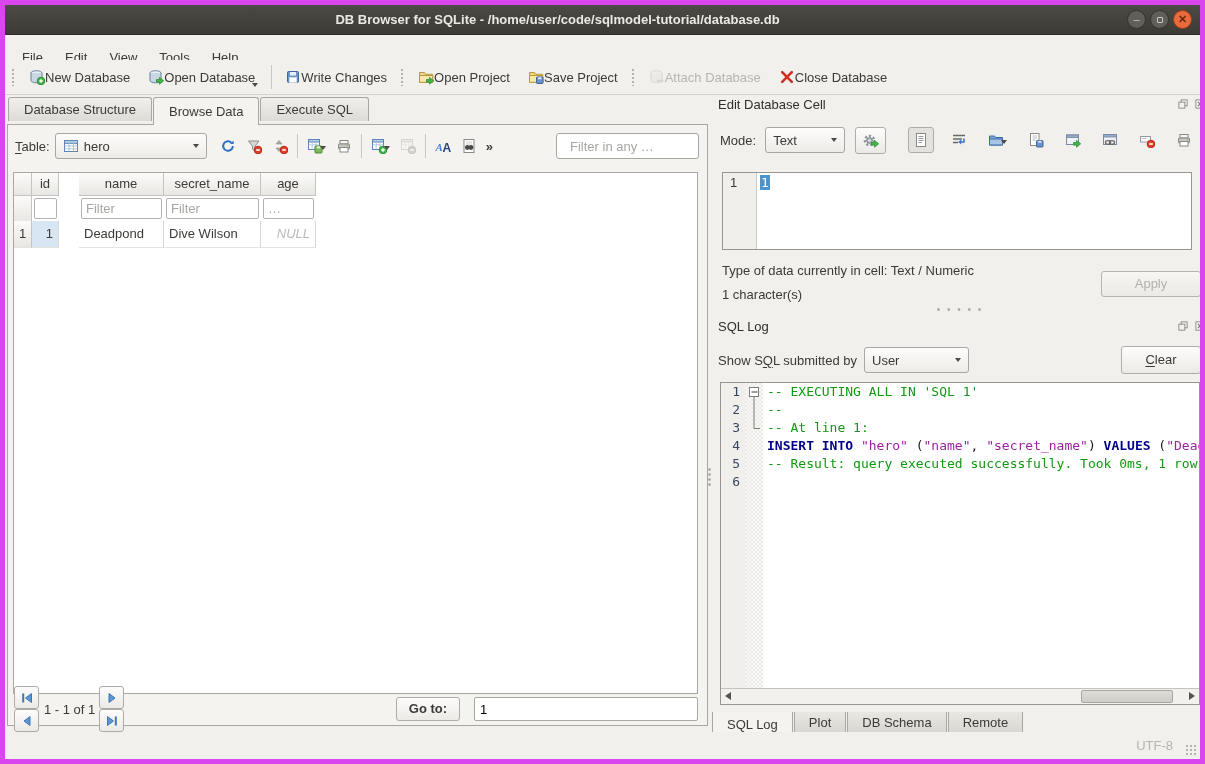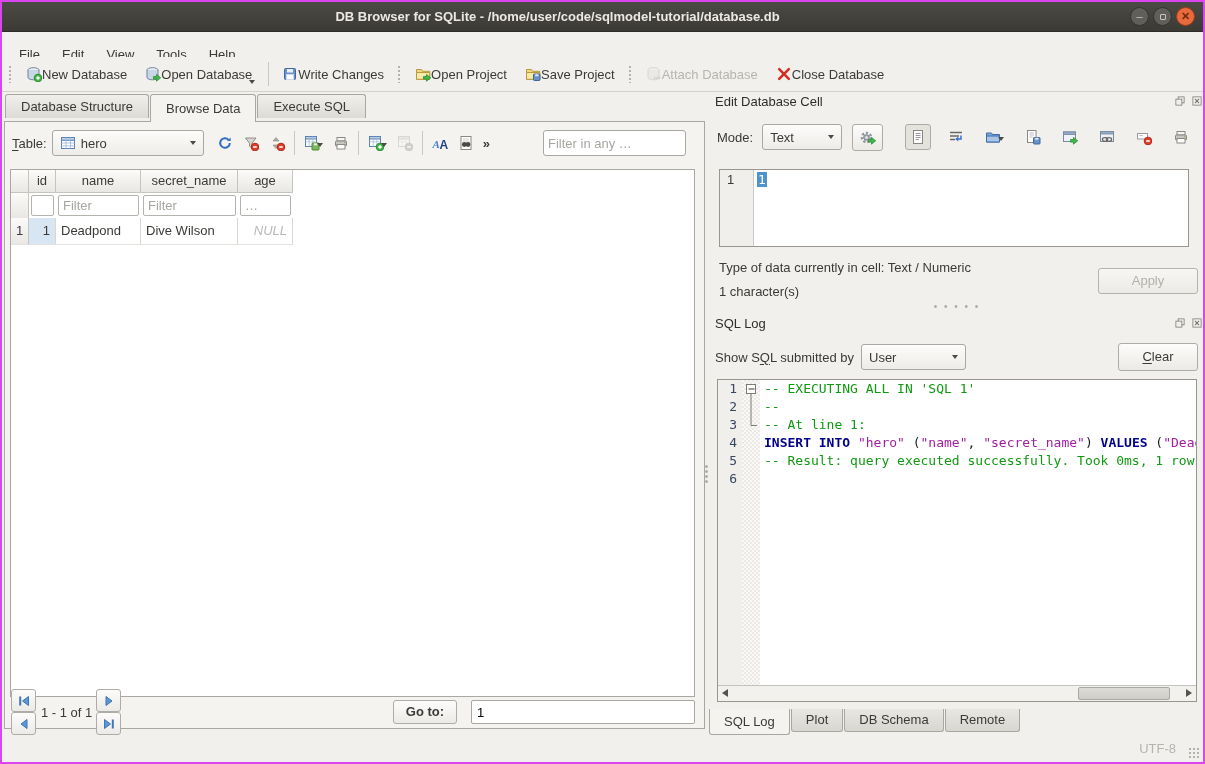--- a/index.html
+++ b/index.html
@@ -1,18 +1,18 @@
 <!DOCTYPE html>
 <html><head>
 <meta charset="utf-8">
 <style>
   html,body{margin:0;padding:0;background:#555;}
   *{box-sizing:border-box;}
   .screen{position:relative;width:1205px;height:764px;background:#f1f0ec;overflow:hidden;
-    font-family:"Liberation Sans",sans-serif;font-size:13px;color:#3b3a36;border:2px solid #d946ef;}
+    font-family:"Liberation Sans",sans-serif;font-size:13px;color:#3b3a36;border:5px solid #d946ef;}
   u{text-decoration:underline;text-underline-offset:2px;}
 
   
   .titlebar{position:absolute;top:0;left:0;right:0;height:30px;
     background:linear-gradient(#4b4a45,#3b3a35);border-bottom:1px solid #2c2b27;}
   .title-text{position:absolute;left:0;right:90px;top:0;height:30px;line-height:30px;
     text-align:center;color:#ece9e1;font-weight:bold;font-size:13px;white-space:nowrap;}
   .win-controls{position:absolute;right:8px;top:5px;display:flex;gap:4px;}
   .wbtn{width:19px;height:19px;border-radius:50%;display:flex;align-items:center;justify-content:center;
     background:radial-gradient(circle at 40% 35%,#6e6c66,#555principal);background:#615f59;border:1px solid #34332f;}
@@ -48,29 +48,29 @@
   
   .browse-controls{position:absolute;top:7px;left:7px;right:6px;height:28px;display:flex;align-items:center;}
   .combo{display:flex;align-items:center;gap:5px;height:26px;padding:0 7px;background:linear-gradient(#fdfcfb,#eeece8);
     border:1px solid #a9a7a2;border-radius:3px;}
   .combo .caret{margin-left:auto;}
   .table-combo{width:152px;margin-left:5px;}
   .btool{display:flex;align-items:center;margin-left:8px;}
   .ibtn{display:flex;align-items:flex-end;padding:3px 5px;border-radius:2px;}
   .ibtn.disabled .icn{opacity:.45;filter:grayscale(1);}
   .chev{font-weight:bold;margin:0 6px 0 4px;color:#3b3a36;}
-  .filter-any{position:absolute;right:12px;top:1px;width:143px;height:26px;border:1px solid #a9a7a2;border-radius:3px;
-    padding:0 4px;font:13px "Liberation Sans",sans-serif;color:#3b3a36;background:#fff;}
+  .filter-any{position:absolute;right:2px;top:1px;width:143px;height:26px;border:1px solid #a9a7a2;border-radius:3px;
+    padding:0 13px;font:13px "Liberation Sans",sans-serif;color:#3b3a36;background:#fff;}
   .filter-any::placeholder{color:#a8a6a1;}
 
   
   .grid{position:absolute;top:47px;left:5px;right:9px;bottom:31px;border:1px solid #a9a7a2;background:#fff;overflow:hidden;}
   .g-row{display:flex;}
   .g-cell{border-right:1px solid #d9d7d2;overflow:hidden;white-space:nowrap;}
-  .c0{width:18px;}.c1{width:27px;}.c2{width:85px;}.c3{width:97px;}.c4{width:55px;}
+  .c0{width:18px;}.c1{width:27px;}.c2{width:85px;margin-left:20px;}.c3{width:97px;}.c4{width:55px;}
   .hdr{background:linear-gradient(#fcfbfa,#e9e7e3);border-right:1px solid #c6c4bf;border-bottom:1px solid #c6c4bf;
     text-align:center;height:23px;line-height:22px;}
   .g-filter .g-cell{height:25px;border-right:none;padding:2px;}
   .g-filter .corner{background:linear-gradient(#fcfbfa,#e9e7e3);border-right:1px solid #c6c4bf;padding:0;}
   .f-input{width:100%;height:21px;border:1px solid #b5b3ae;border-radius:2px;padding:0 4px;font:13px "Liberation Sans",sans-serif;background:#fff;}
   .f-input::placeholder{color:#a8a6a1;}
   .g-data .g-cell{height:27px;line-height:26px;padding:0 5px;border-bottom:1px solid #e4e2dd;}
   .rowhdr{background:linear-gradient(#fcfbfa,#e9e7e3);border-right:1px solid #c6c4bf;border-bottom:1px solid #c6c4bf;
     text-align:center;padding:0 2px;}
   .num{text-align:right;}

